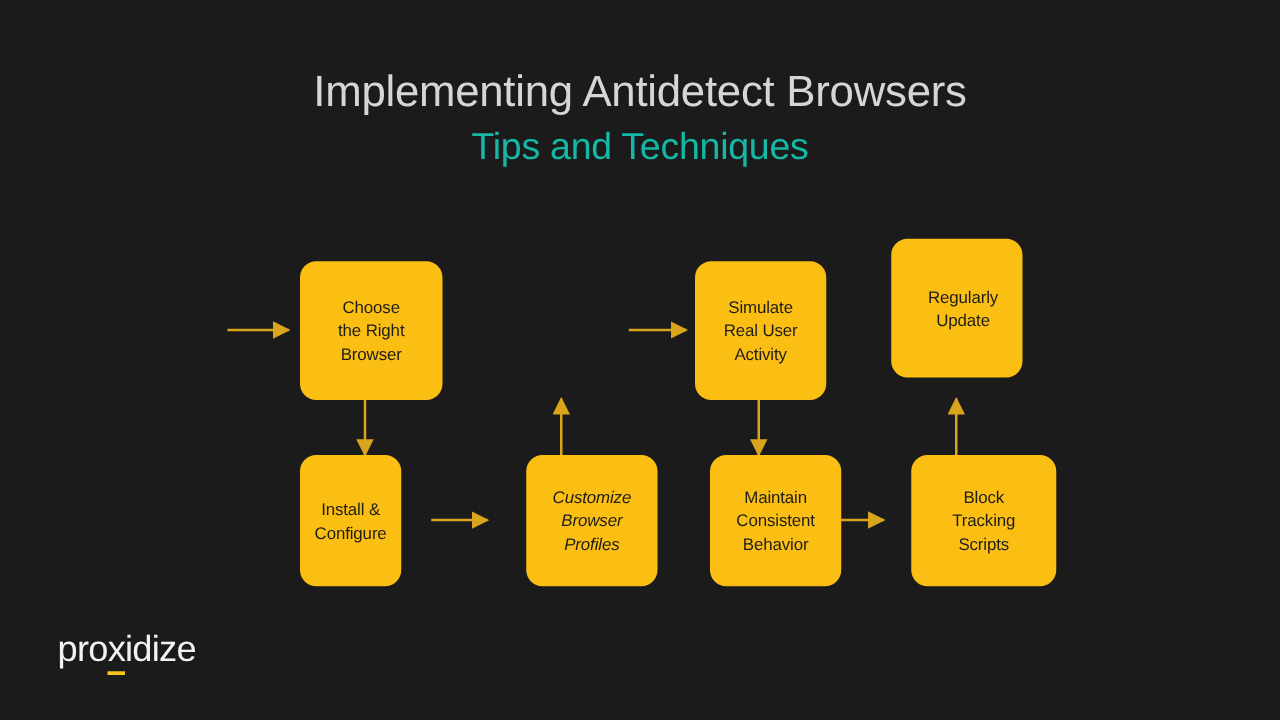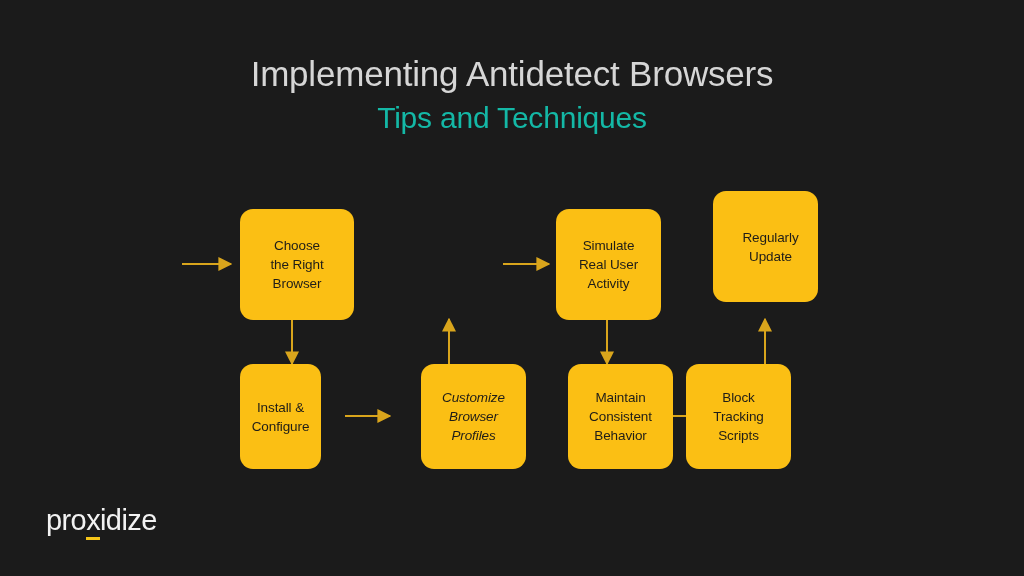--- a/index.html
+++ b/index.html
@@ -190,21 +190,21 @@
     </div>
 
     <div class="node" style="left:421px; top:364px; width:105px; height:105px;font-style:italic;">
       <div class="node-label">Customize<br>Browser<br>Profiles</div>
     </div>
 
     <div class="node" style="left:556px; top:364px; width:105px; height:105px;margin-left:12px;">
       <div class="node-label">Maintain<br>Consistent<br>Behavior</div>
     </div>
 
-    <div class="node" style="left:686px; top:364px; width:105px; height:105px;">
+    <div class="node" style="left:729px; top:364px; width:116px; height:105px;">
       <div class="node-label">Block<br>Tracking<br>Scripts</div>
     </div>
 
   </div>
 
   <div id="logo"><span>pro</span><span class="logo-x"><span>x</span><span class="logo-underline"></span></span><span>idize</span></div>
 
 </div>
 
 </body></html>

